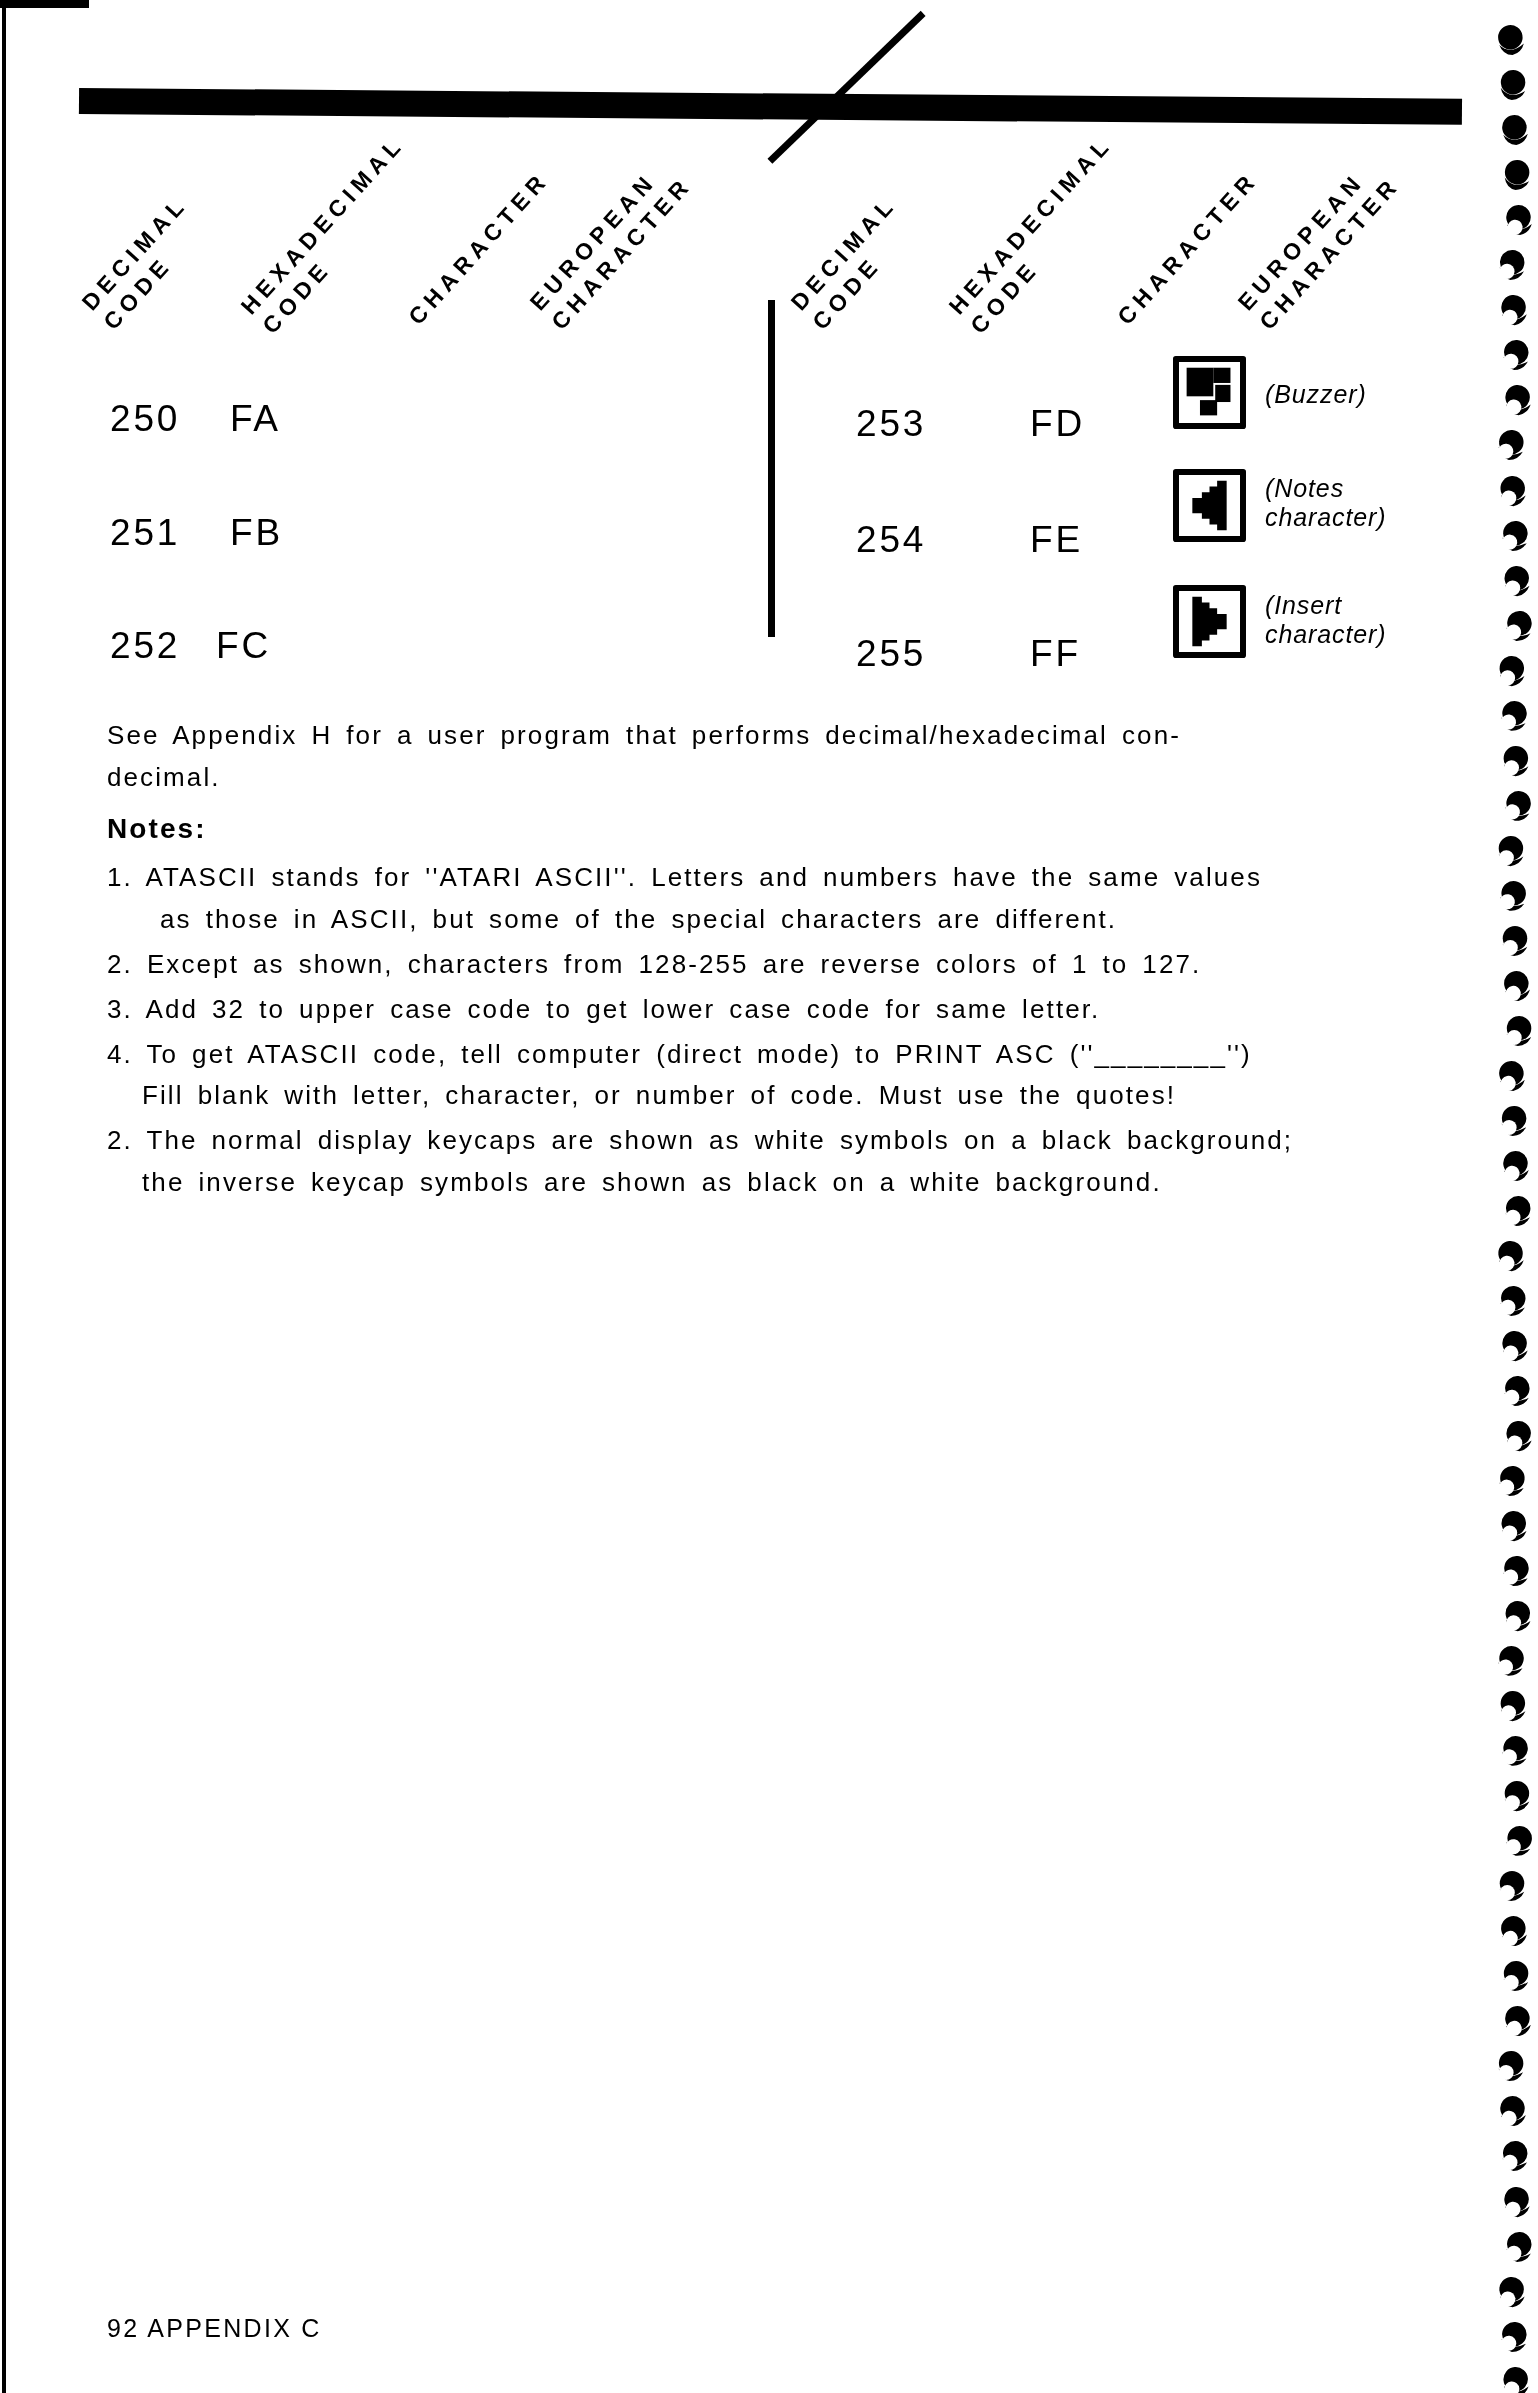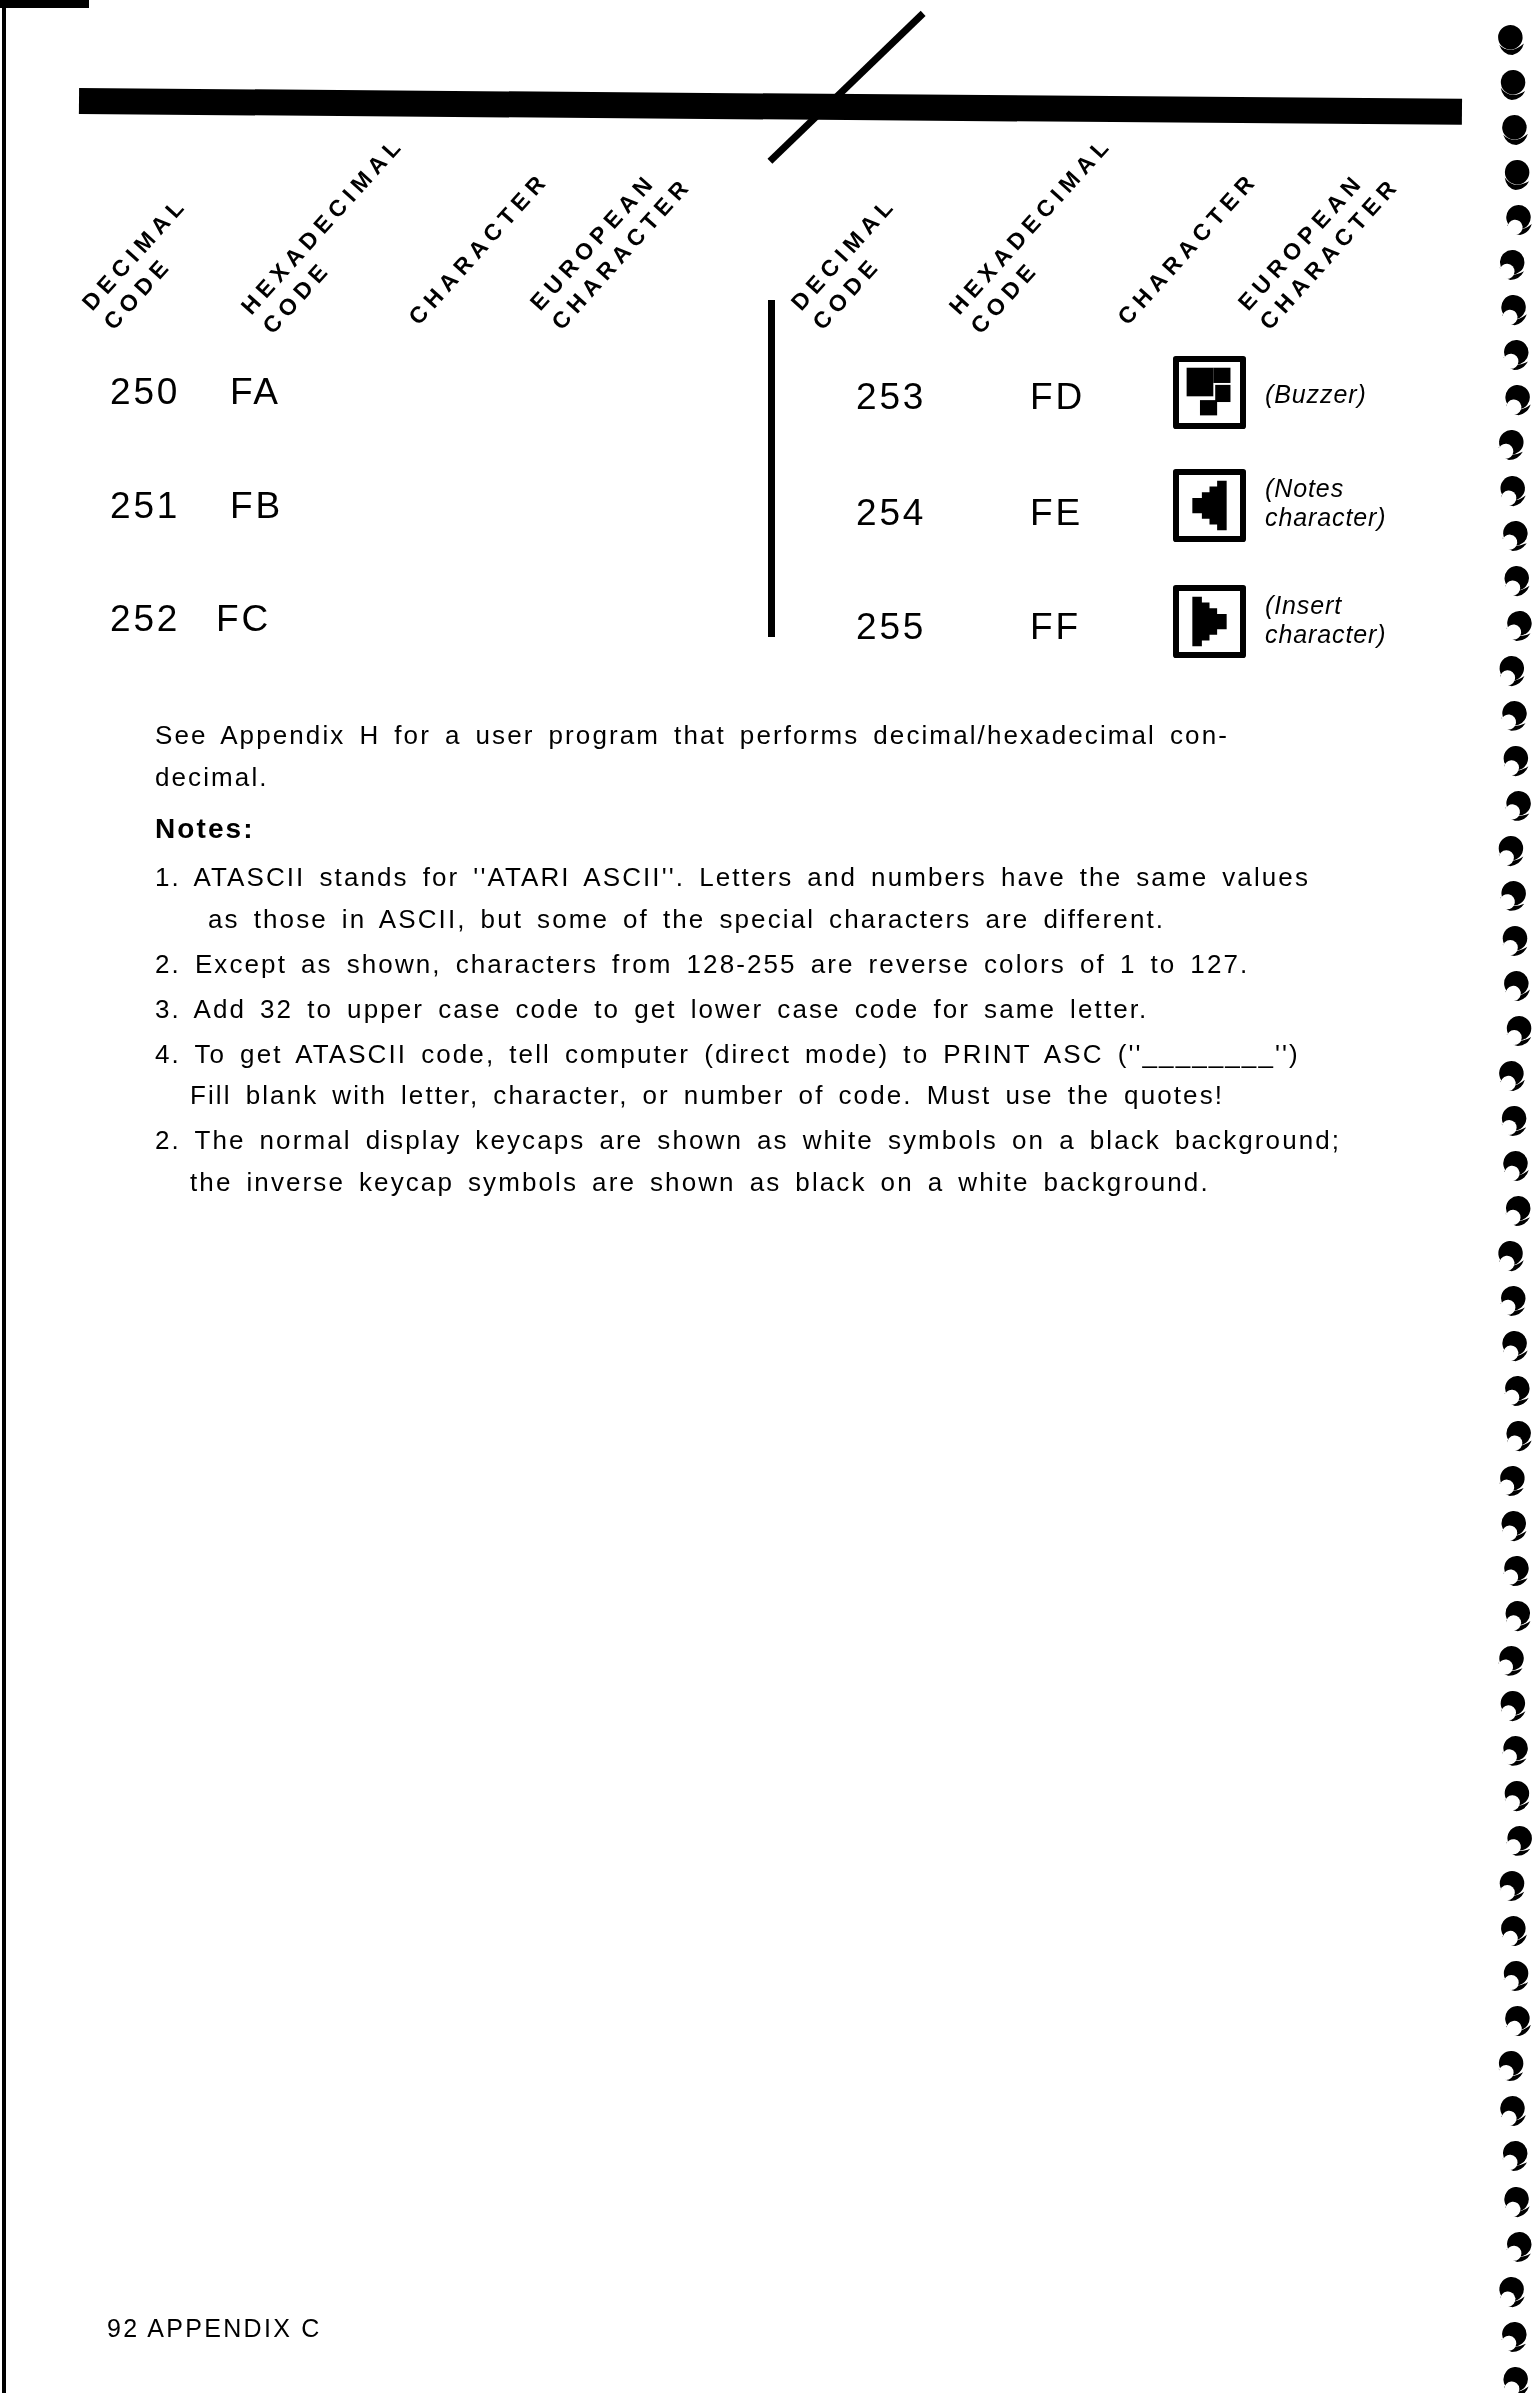--- a/index.html
+++ b/index.html
@@ -22,29 +22,29 @@
   .col-header{
     position:absolute;width:0;height:0;
   }
   .col-header span{
     position:absolute;left:0;bottom:0;
     transform:rotate(-48deg);transform-origin:0 100%;
     white-space:pre;
     font-size:23px;font-weight:700;letter-spacing:5.6px;line-height:29px;
   }
   
-  .cell{position:absolute;font-size:37px;letter-spacing:2.8px;white-space:pre;}
+  .cell{position:absolute;font-size:37px;letter-spacing:2.8px;white-space:pre;margin-top:27px;}
   .keycap{
     position:absolute;width:73px;height:73px;box-sizing:border-box;
     border:6.5px solid #000;background:#fff;border-radius:2.8px;
   }
   .keycap svg{position:absolute;left:0;top:0;width:100%;height:100%;}
   .caption{position:absolute;font-size:25px;font-style:italic;letter-spacing:0.9px;line-height:29px;white-space:pre-line;}
   
-  .bodyline{position:absolute;font-size:26px;letter-spacing:2.1px;word-spacing:4.7px;white-space:pre;margin-left:48px;}
+  .bodyline{position:absolute;font-size:26px;letter-spacing:2.1px;word-spacing:4.7px;white-space:pre;}
   .bold{font-weight:700;font-size:28px;}
   
   .bind-mark{position:absolute;width:32px;height:34px;}
   .bind-mark svg{width:100%;height:100%;}
   #footer-text{position:absolute;left:107px;top:2314px;font-size:25px;letter-spacing:2.3px;white-space:pre;}
 </style>
 </head>
 <body>
 
 <div id="page">

